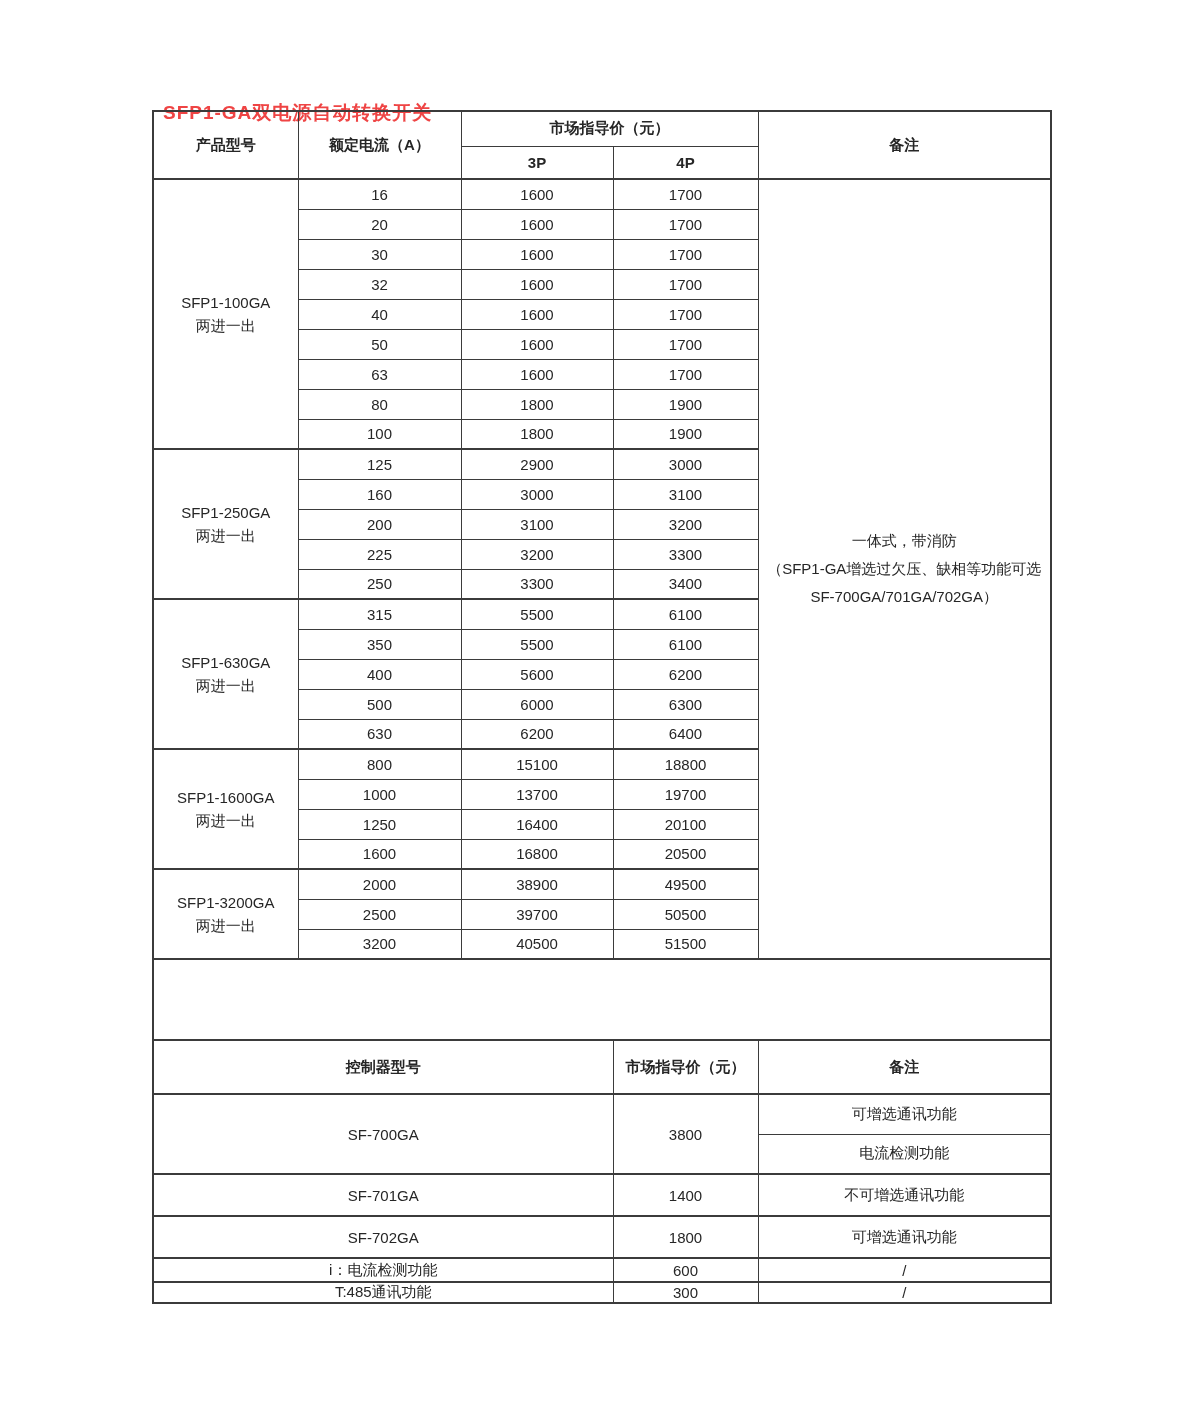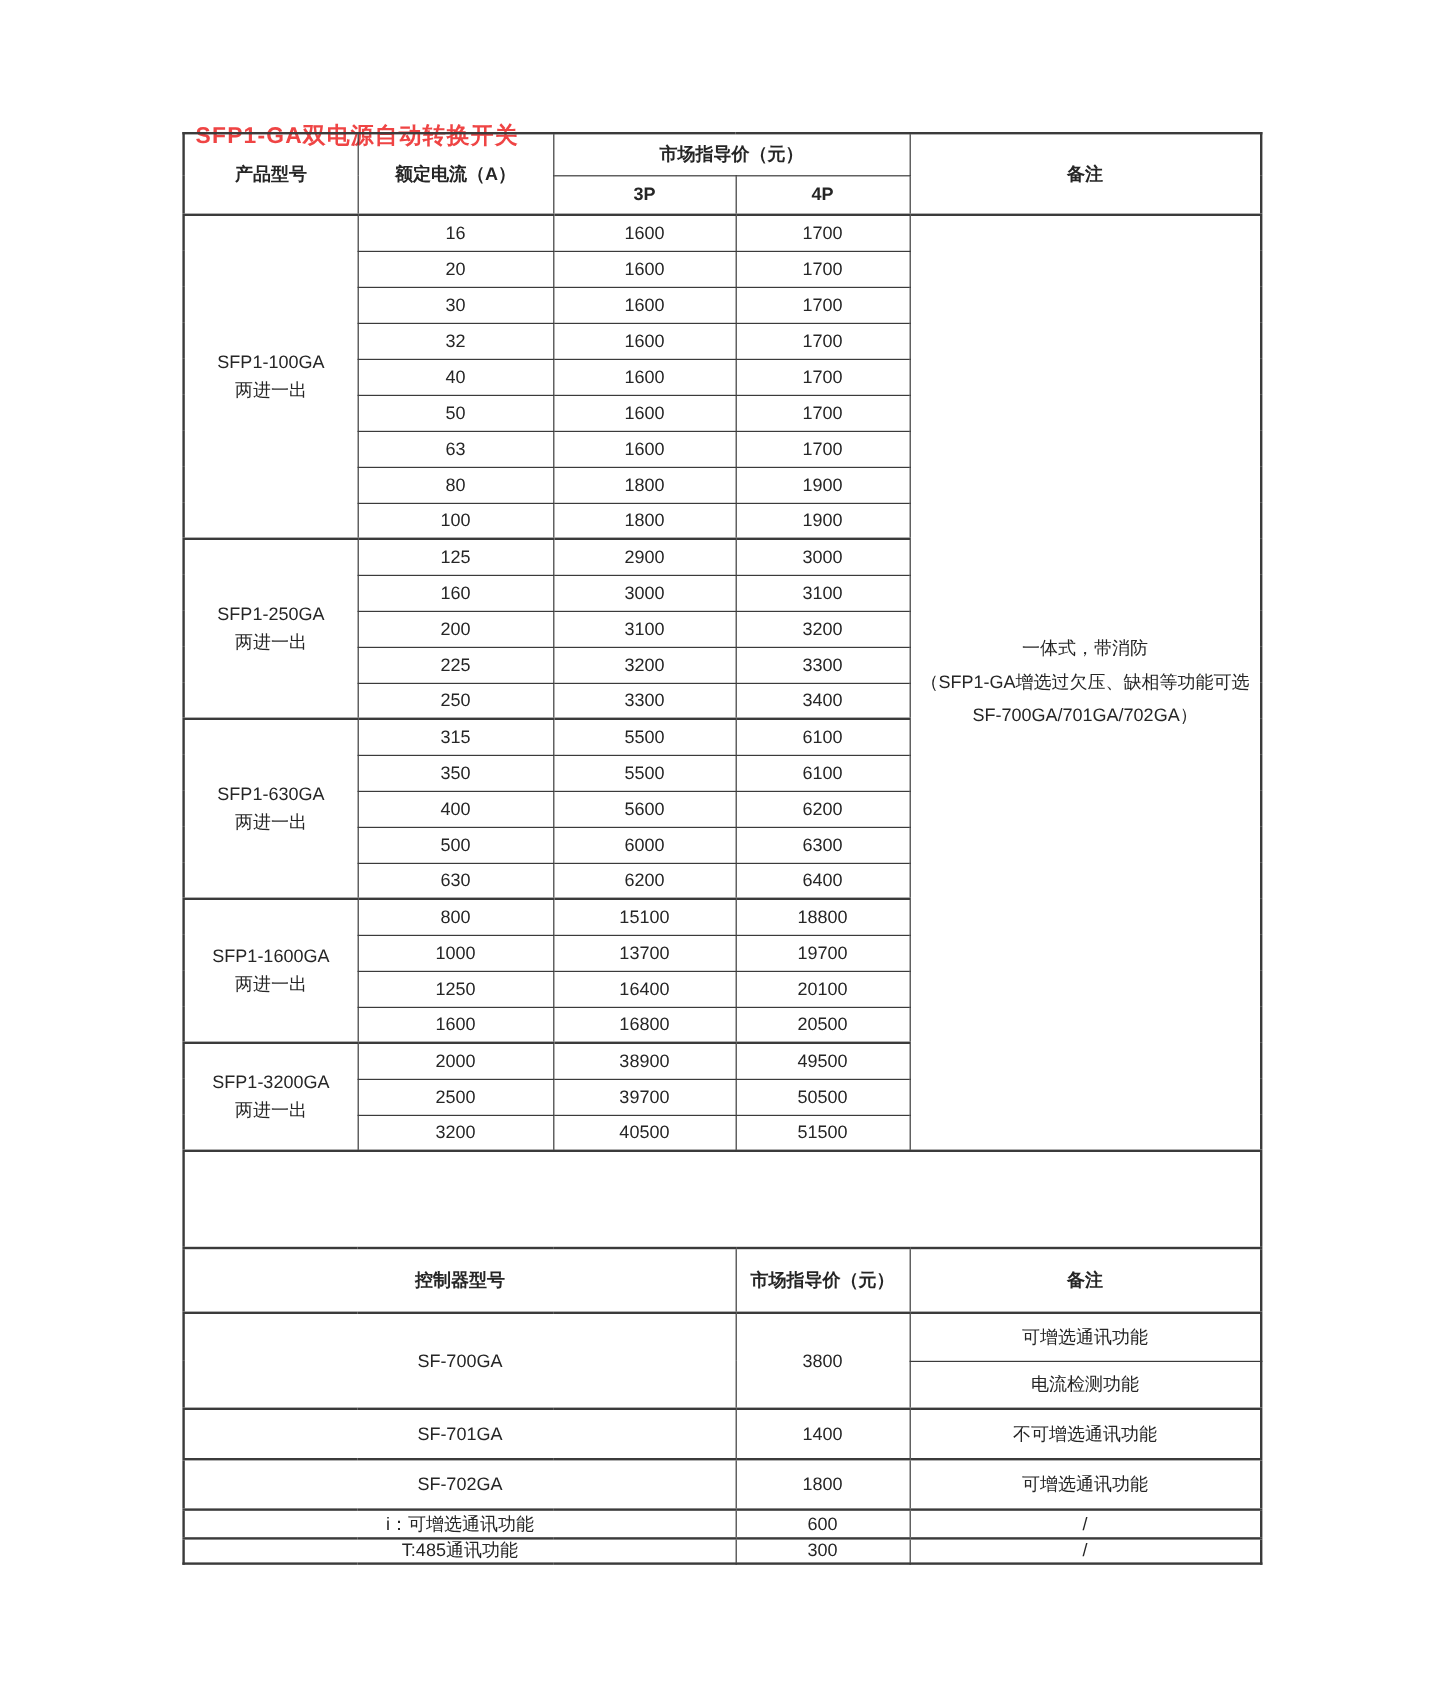--- a/index.html
+++ b/index.html
@@ -266,21 +266,21 @@
         <td>不可增选通讯功能</td>
       </tr>
 
       <tr class="c-row42 thick">
         <td colspan="3">SF-702GA</td>
         <td>1800</td>
         <td>可增选通讯功能</td>
       </tr>
 
       <tr class="c-i thick">
-        <td colspan="3">i：可增选通讯功能</td>
+        <td colspan="3">i：电流检测功能</td>
         <td>600</td>
         <td>/</td>
       </tr>
 
       <tr class="c-t thick">
         <td colspan="3">T:485通讯功能</td>
         <td>300</td>
         <td>/</td>
       </tr>
 

